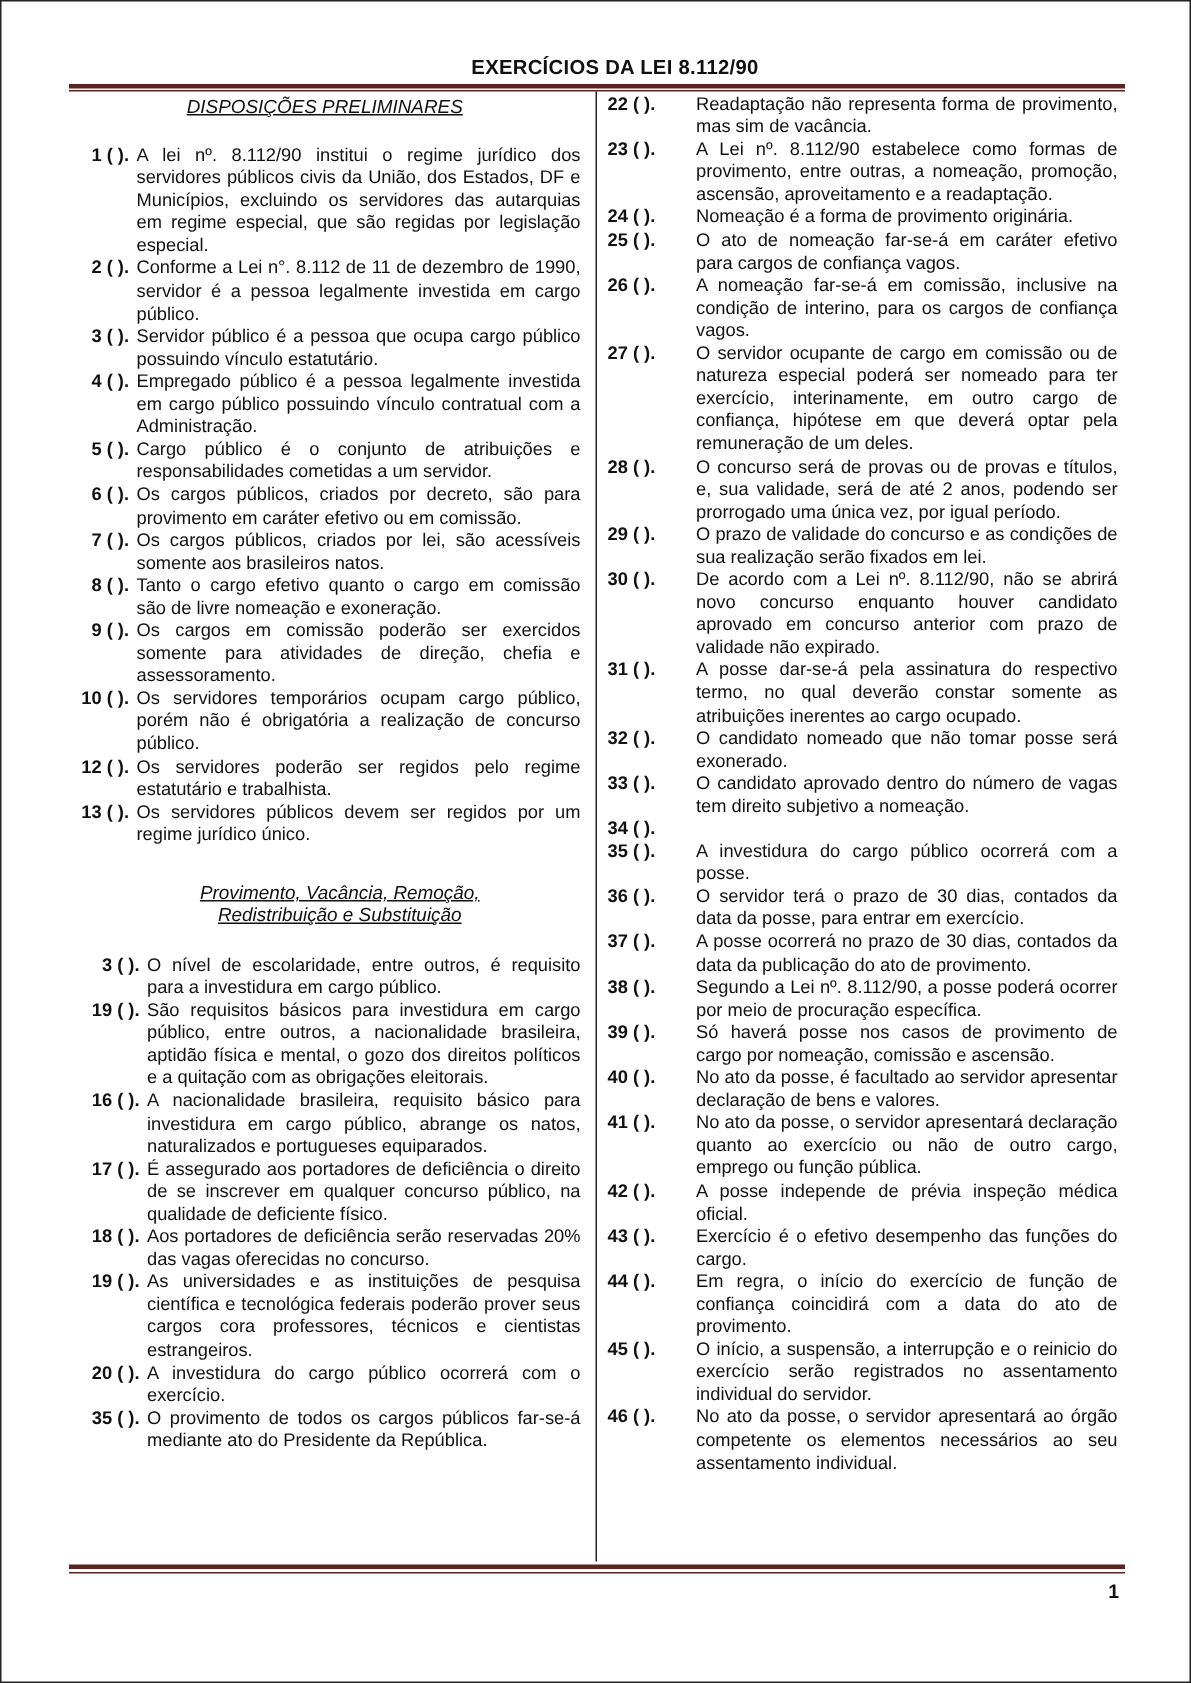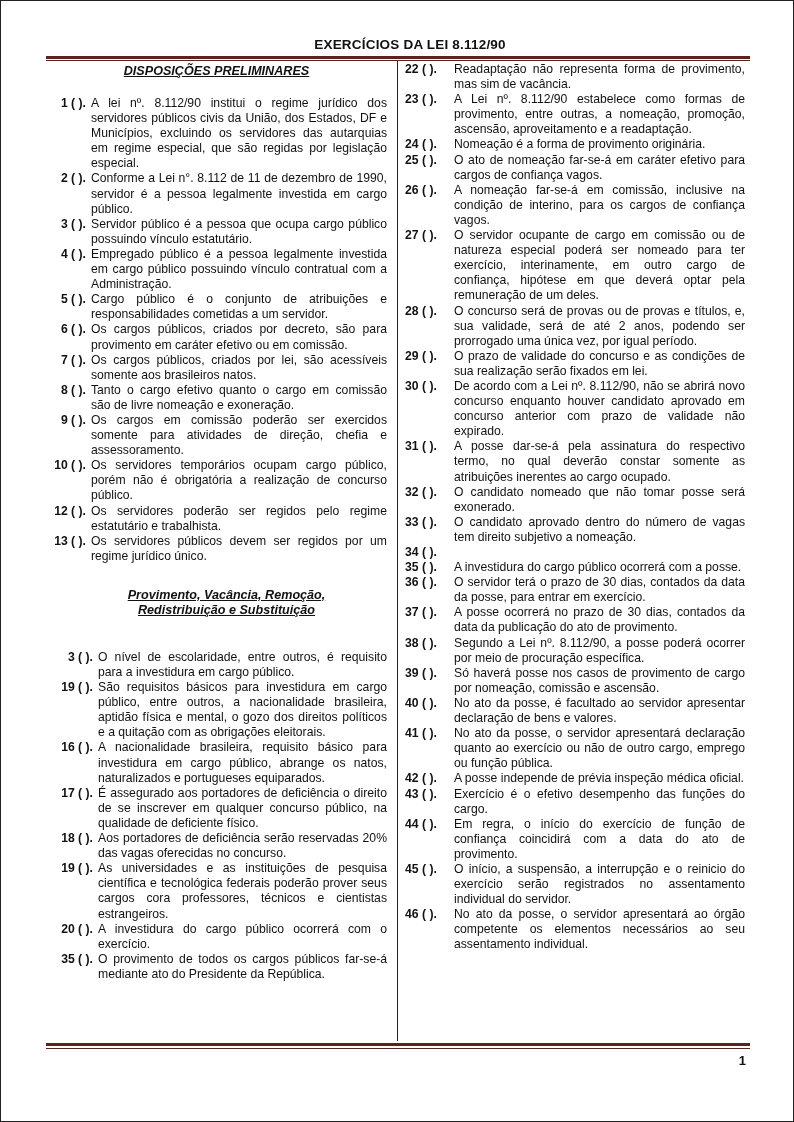--- a/index.html
+++ b/index.html
@@ -8,28 +8,28 @@
   .doc-title { position: absolute; top: 37px; left: 58px; width: 704px; text-align: center; font-weight: bold; font-size: 13.5px; letter-spacing: 0.2px; }
   .rule { position: absolute; left: 46px; width: 704px; }
   .rule-top { top: 56px; height: 3px; background: #5a2320; }
   .rule-top2 { top: 60px; height: 1px; background: #5a2320; }
   .rule-bot { top: 1043px; height: 3px; background: #5a2320; }
   .rule-bot2 { top: 1048px; height: 1px; background: #5a2320; }
   .col-divider { position: absolute; left: 397px; top: 61px; width: 1px; height: 980px; background: #222; }
   .col { position: absolute; top: 62px; font-size: 12.2px; line-height: 15.1px; }
   .col-left { left: 46px; width: 341px; }
   .col-right { left: 405px; width: 340px; }
-  .section-title { text-align: center; font-weight: bold; font-style: italic; text-decoration: underline; font-size: 12.6px; line-height: 15px; }
+  .section-title { text-align: center; font-weight: normal; font-style: italic; text-decoration: underline; font-size: 12.6px; line-height: 15px; }
   .sec1 { margin-top: 2px; margin-bottom: 17px; }
-  .sec2 { margin-top: 24px; margin-bottom: 32px; padding-left: 20px; }
+  .sec2 { margin-top: 24px; margin-bottom: 18px; padding-left: 20px; }
   .item { display: flex; align-items: flex-start; }
   .num { flex: 0 0 auto; font-weight: bold; white-space: nowrap; }
   .col-left .num-a { width: 40px; text-align: right; padding-right: 5px; }
   .col-left .num-b { width: 47px; text-align: right; padding-right: 5px; }
-  .col-right .num { width: 43px; padding-right: 6px; }
+  .col-right .num { width: 43px; padding-right: 16px; }
   .txt { flex: 1 1 auto; text-align: justify; }
   .page-number { position: absolute; top: 1053px; left: 700px; width: 46px; text-align: right; font-weight: bold; font-size: 13px; }
 </style>
 </head>
 <body>
 
 <div class="page-frame"></div>
 
 <div class="doc-title">EXERCÍCIOS  DA LEI 8.112/90</div>
 <div class="rule rule-top"></div>

